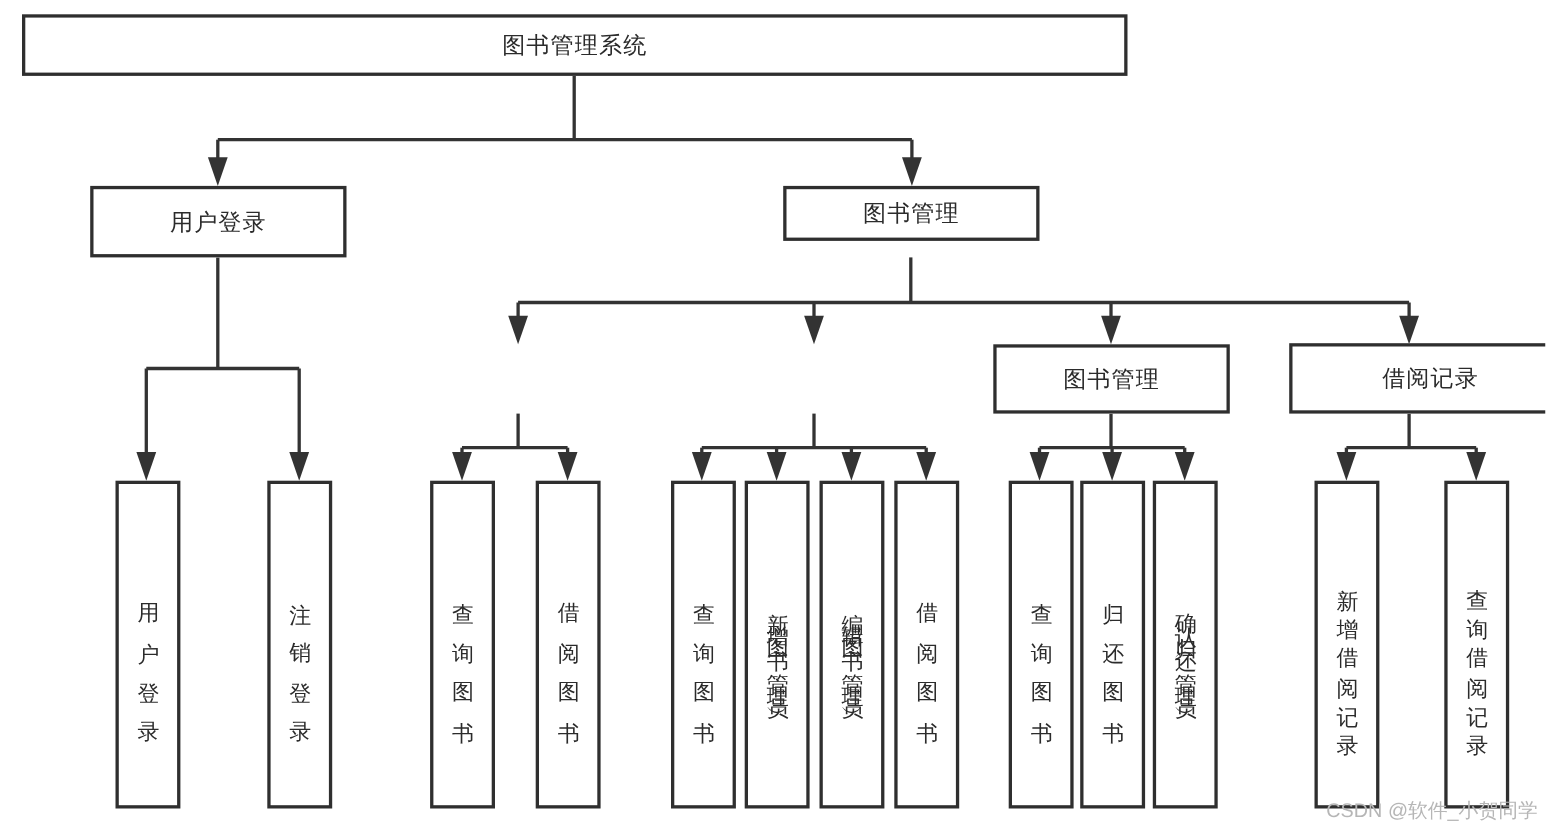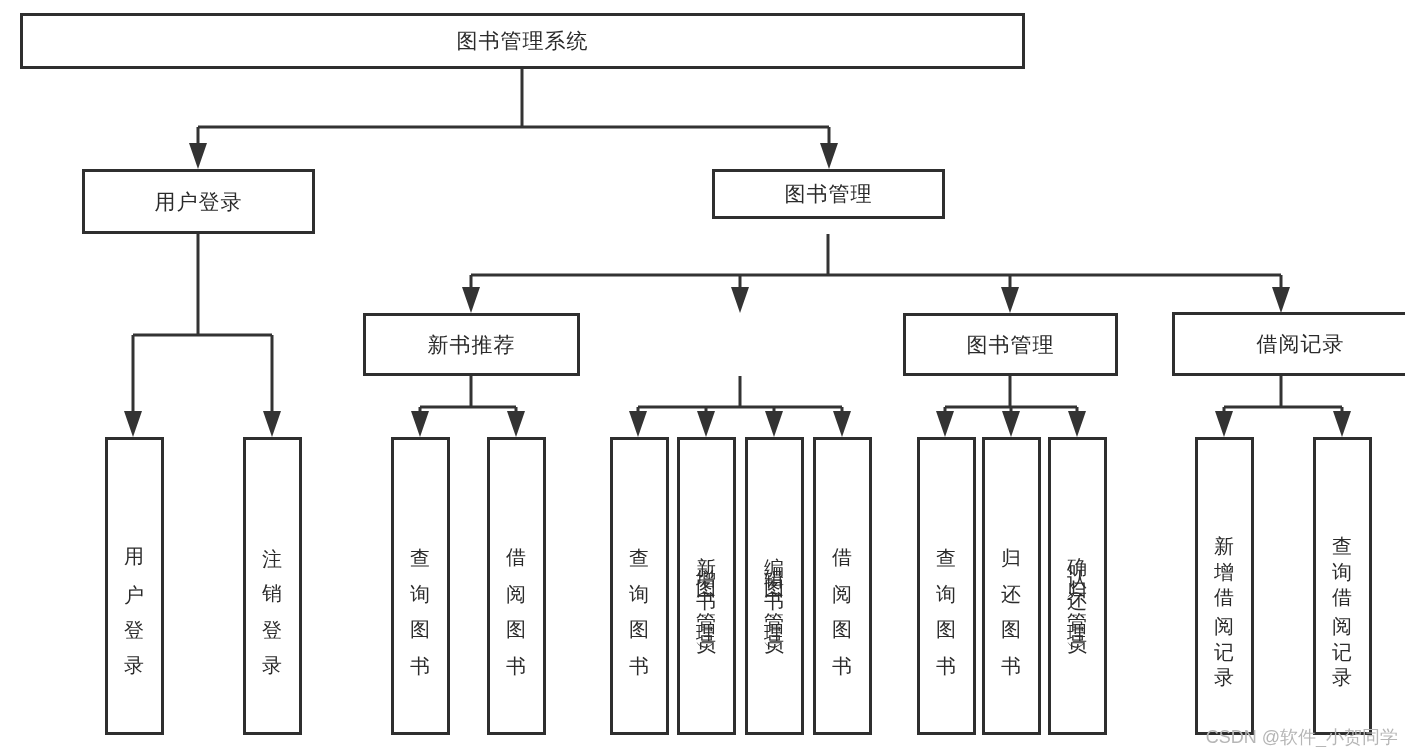--- a/index.html
+++ b/index.html
@@ -106,23 +106,20 @@
     <span class="hlabel">图书管理系统</span>
   </div>
 
   <div class="hnode" style="left:82px; top:169px; width:233px; height:65px;">
     <span class="hlabel">用户登录</span>
   </div>
   <div class="hnode" style="left:712px; top:169px; width:233px; height:50px;">
     <span class="hlabel">图书管理</span>
   </div>
 
-  <div class="hnode" style="left:363px; top:313px; width:217px; height:63px;">
-    <span class="hlabel">新书推荐</span>
-  </div>
   <div class="hnode" style="left:903px; top:313px; width:215px; height:63px;">
     <span class="hlabel">图书管理</span>
   </div>
   <div class="hnode" style="left:1172px; top:312px; width:257px; height:64px;">
     <span class="hlabel">借阅记录</span>
   </div>
 
   <div class="vnode" style="left:105px;">
     <span class="vlabel" style="letter-spacing: 36px; transform: translateY(18px);">用户登录</span>
   </div>

